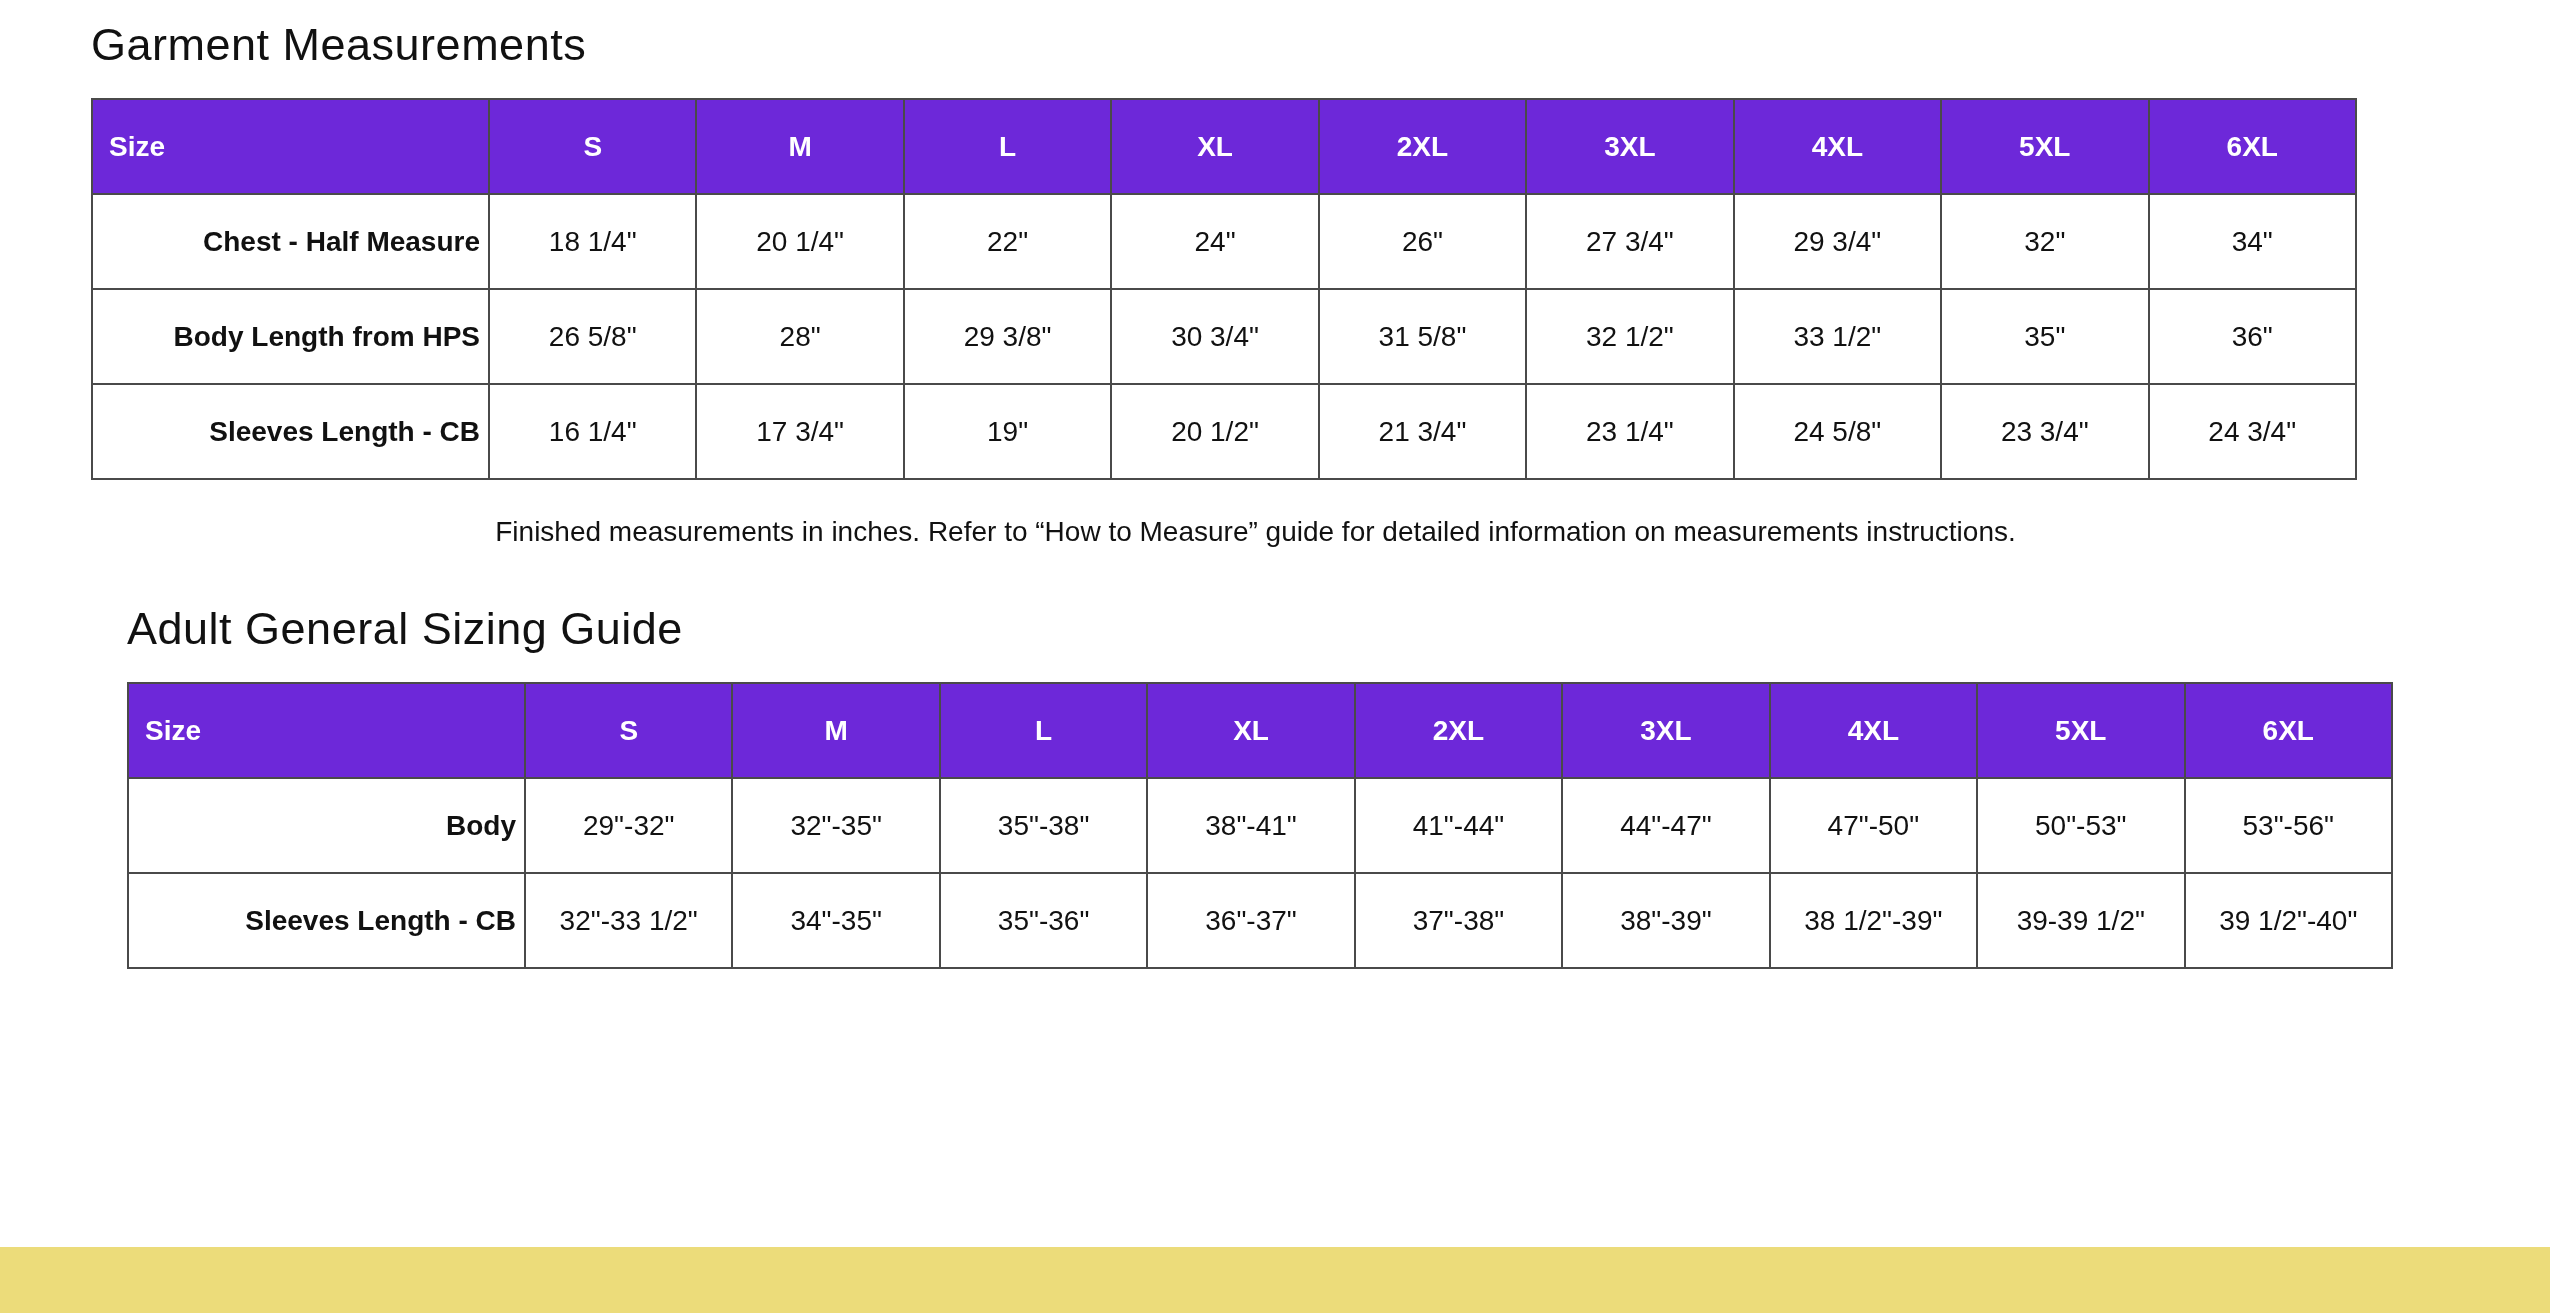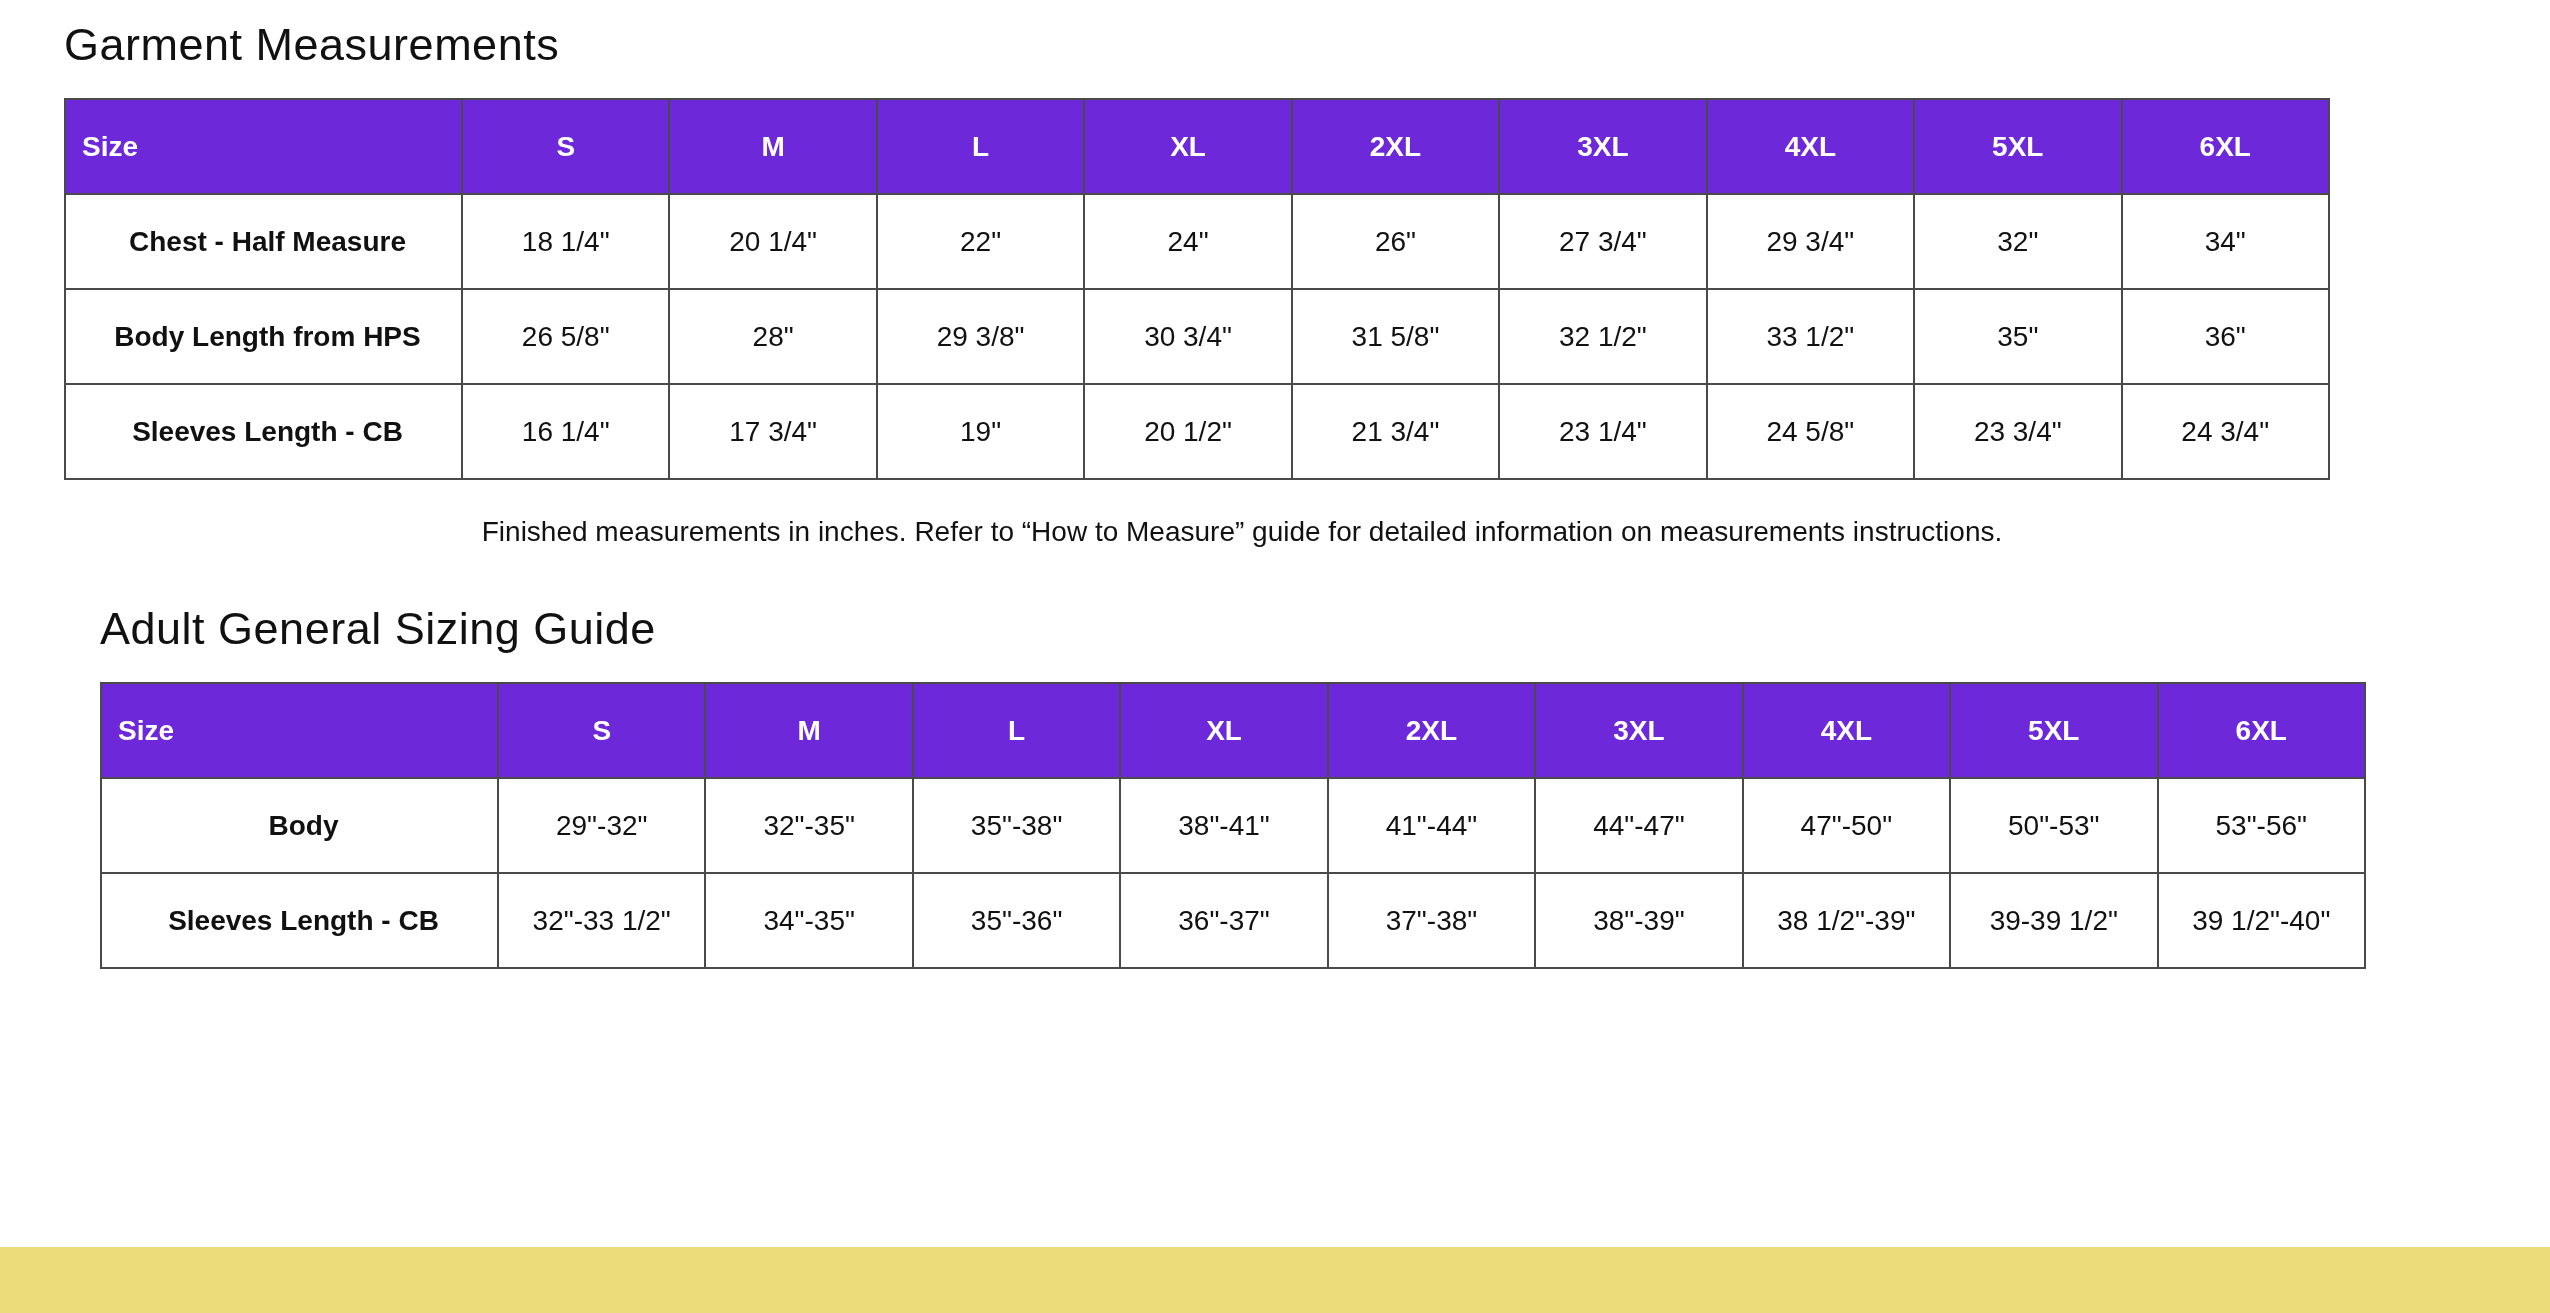--- a/index.html
+++ b/index.html
@@ -10,21 +10,21 @@
     font-family: "Liberation Sans", sans-serif;
     color: #1a1a1a;
   }
   body {
     width: 2550px;
     height: 1313px;
     position: relative;
     overflow: hidden;
   }
   .content {
-    padding-left: 64px;
+    padding-left: 91px;
     padding-top: 18px;
     width: 2420px;
   }
   h2.section-title {
     font-size: 45px;
     font-weight: 400;
     letter-spacing: 0.5px;
     margin: 0 0 26px 0;
     line-height: 1.2;
     color: #111;
@@ -52,21 +52,21 @@
     background: #6d28d9;
     color: #ffffff;
     font-weight: 700;
   }
   table.size-table thead th.label-col {
     text-align: left;
     padding-left: 16px;
   }
   table.size-table tbody th.row-label {
     font-weight: 700;
-    text-align: center;
+    text-align: right;
     padding-left: 16px;
     color: #111;
   }
   table.size-table tbody td {
     font-weight: 400;
     color: #111;
   }
   p.note {
     font-size: 28px;
     font-weight: 400;

